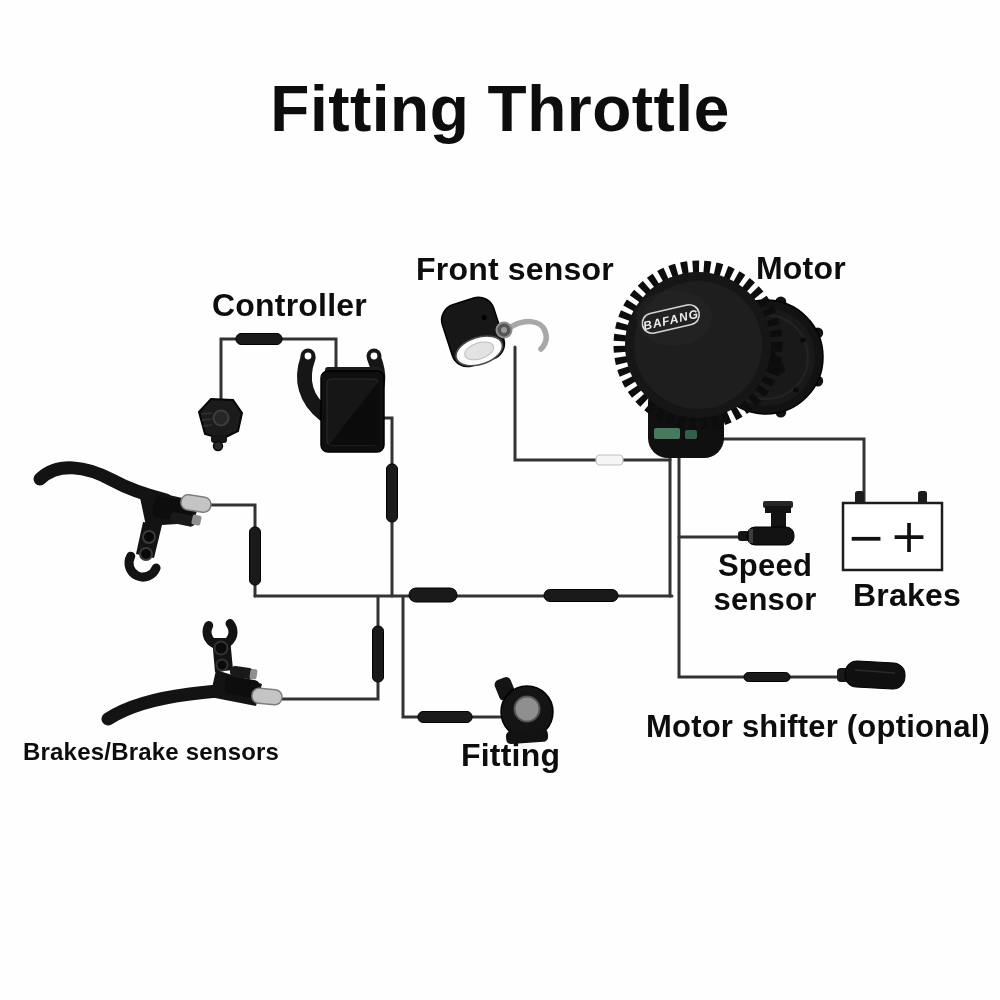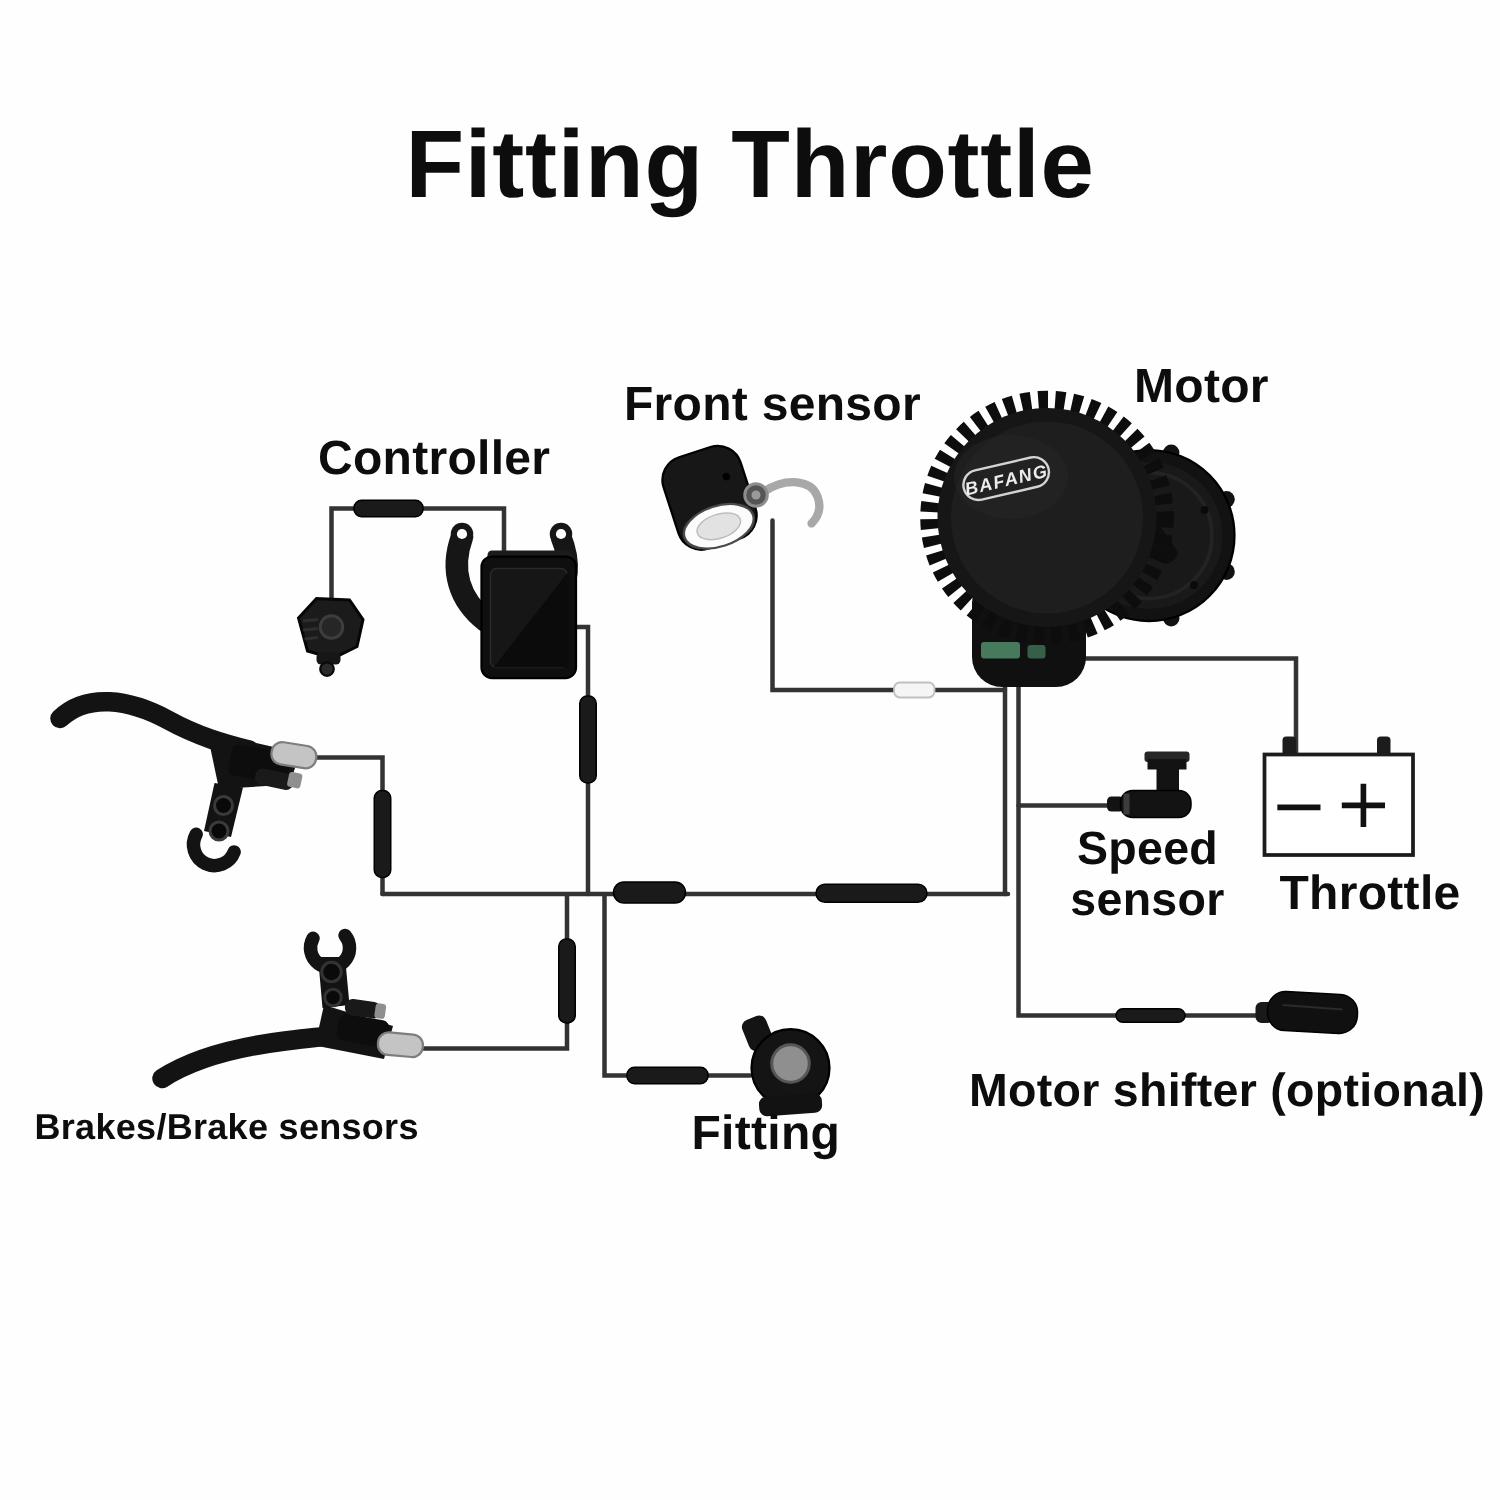--- a/index.html
+++ b/index.html
@@ -20,21 +20,21 @@
     white-space:nowrap;
     line-height:1.1;
   }
   .lbl-title{
     left:0;top:74px;width:1000px;
     text-align:center;
     font-size:64px;font-weight:700;letter-spacing:.5px;
   }
   .lbl-controller{left:212px;top:288px;font-size:32px;}
   .lbl-front-light{left:416px;top:252px;font-size:32px;}
-  .lbl-motor{left:756px;top:240px;font-size:32px;}
+  .lbl-motor{left:756px;top:251px;font-size:32px;}
   .lbl-speed-sensor{left:700px;top:549px;font-size:31px;width:130px;white-space:normal;line-height:1.1;text-align:center;}
   .lbl-battery{left:853px;top:578px;font-size:32px;}
   .lbl-brakes{left:23px;top:739px;font-size:24px;}
   .lbl-throttle{left:461px;top:738px;font-size:32px;}
   .lbl-gear-shifter{left:646px;top:710px;font-size:31px;}
 </style>
 </head>
 <body>
 
 <div class="stage">
@@ -213,17 +213,17 @@
       <rect x="845" y="662" width="60" height="26" rx="12" fill="#101010" stroke="#000" stroke-width="1" transform="rotate(3 875 675)"></rect>
       <line x1="855" y1="670" x2="895" y2="673" stroke="#2b2b2b" stroke-width="1.5"></line>
     </g>
   </svg>
 
   <div class="lbl lbl-title">Fitting Throttle</div>
   <div class="lbl lbl-controller">Controller</div>
   <div class="lbl lbl-front-light">Front sensor</div>
   <div class="lbl lbl-motor">Motor</div>
   <div class="lbl lbl-speed-sensor">Speed sensor</div>
-  <div class="lbl lbl-battery">Throttle</div>
+  <div class="lbl lbl-battery">Brakes</div>
   <div class="lbl lbl-brakes">Brakes/Brake sensors</div>
   <div class="lbl lbl-throttle">Fitting</div>
   <div class="lbl lbl-gear-shifter">Motor shifter (optional)</div>
 </div>
 
 </body></html>

